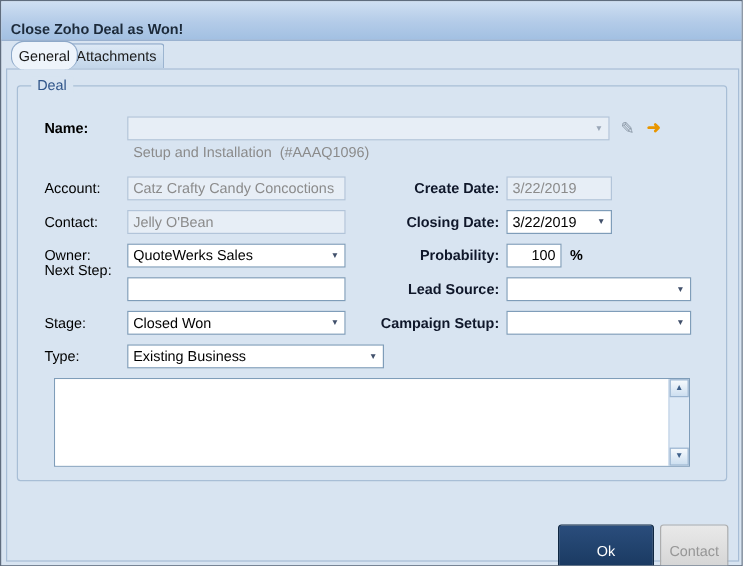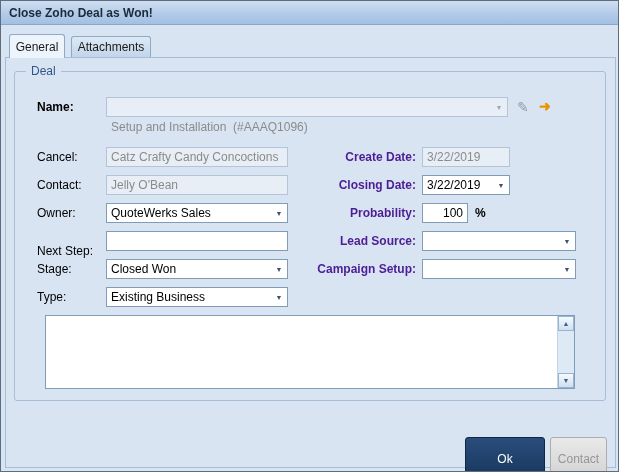--- a/index.html
+++ b/index.html
@@ -5,21 +5,21 @@
   html,body{margin:0;padding:0;background:#f2f2f2;}
   *{box-sizing:border-box;font-family:"Liberation Sans",sans-serif;}
   .dialog{
     position:relative;width:619px;height:472px;
     background:#d8e4f1;border:1px solid #5f6c7d;overflow:hidden;
   }
   .titlebar{
     position:absolute;left:0;top:0;width:100%;height:24px;
     background:linear-gradient(180deg,#cfdff2 0%,#b3cbe8 55%,#a2c0e2 100%);
     border-bottom:1px solid #8aa6c8;
-    display:flex;align-items:flex-end;padding:4px 8px;
+    display:flex;align-items:flex-start;padding:16px 8px;
   }
   .titlebar .title{font-size:12px;font-weight:bold;color:#1c2a3a;}
   .tab{
     position:absolute;font-size:12px;color:#1a1a1a;
     display:flex;align-items:center;justify-content:center;
     border:1px solid #8ea9c9;border-bottom:none;
     border-radius:3px 3px 0 0;cursor:default;
   }
   .tab.inactive{
     top:35px;height:21px;
@@ -36,21 +36,21 @@
   .groupbox{
     position:absolute;left:13px;top:70px;width:592px;height:330px;
     border:1px solid #a8bed6;border-radius:3px;
   }
   .legend{
     position:absolute;left:25px;top:63px;z-index:2;
     background:#d8e4f1;padding:0 5px;font-size:12px;color:#31568a;
   }
   .label{position:absolute;font-size:12px;color:#000;white-space:nowrap;}
   .bold{font-weight:bold;}
-  .rlabel{position:absolute;left:295px;width:120px;text-align:right;font-size:12px;font-weight:bold;color:#4c1d95;white-space:nowrap;}
+  .rlabel{position:absolute;left:295px;width:120px;text-align:right;font-size:12px;font-weight:bold;color:#0f172a;white-space:nowrap;}
   .textbox{
     position:absolute;height:20px;border:1px solid #7f9db9;background:#fff;
     font-size:12px;color:#000;padding:1px 4px;outline:none;
   }
   .textbox.disabled{background:#e7eef6;color:#8b8b8b;border-color:#b2c4d9;}
   .combo{
     position:absolute;height:20px;border:1px solid #7f9db9;background:#fff;
     display:flex;align-items:center;
   }
   .combo.disabled{background:#e7eef6;border-color:#b2c4d9;}
@@ -99,41 +99,41 @@
 </style>
 </head>
 <body>
 
 <div class="dialog">
 
   <div class="titlebar">
     <span class="title">Close Zoho Deal as Won!</span>
   </div>
 
-  <div class="tab active" style="left:8px;width:56px;">
+  <div class="tab active" style="left:8px;width:56px;border-radius:11px;">
     <span>General</span>
   </div>
-  <div class="tab inactive" style="left:70px;width:80px;">
+  <div class="tab inactive" style="left:56px;width:80px;">
     <span>Attachments</span>
   </div>
 
   <div class="panel"></div>
 
   <div class="groupbox"></div>
   <div class="legend">Deal</div>
 
   <span class="label bold" style="left:36px;top:99px;">Name:</span>
   <div class="combo disabled" style="left:105px;top:96px;width:402px;">
     <span class="combo-text">Setup and Installation  (#AAAQ1096)</span>
     <span class="combo-arrow">▼</span>
   </div>
   <span class="mini-icon edit-ic" style="left:516px;top:96px;">✎</span>
   <span class="mini-icon go-ic" style="left:538px;top:95px;">➜</span>
 
-  <span class="label" style="left:36px;top:149px;">Cancel:</span>
+  <span class="label" style="left:36px;top:149px;">Account:</span>
   <input class="textbox disabled" style="left: 105px; top: 146px; width: 182px;" disabled="" value="Catz Crafty Candy Concoctions">
   <span class="rlabel" style="top:149px;">Create Date:</span>
   <input class="textbox disabled" style="left: 421px; top: 146px; width: 88px;" disabled="" value="3/22/2019">
 
   <span class="label" style="left:36px;top:177px;">Contact:</span>
   <input class="textbox disabled" style="left: 105px; top: 174px; width: 182px;" disabled="" value="Jelly O'Bean">
   <span class="rlabel" style="top:177px;">Closing Date:</span>
   <div class="combo" style="left:421px;top:174px;width:88px;">
     <span class="combo-text">3/22/2019</span>
     <span class="combo-arrow">▼</span>
@@ -141,41 +141,41 @@
 
   <span class="label" style="left:36px;top:205px;">Owner:</span>
   <div class="combo" style="left:105px;top:202px;width:182px;">
     <span class="combo-text">QuoteWerks Sales</span>
     <span class="combo-arrow">▼</span>
   </div>
   <span class="rlabel" style="top:205px;">Probability:</span>
   <input class="textbox" style="left: 421px; top: 202px; width: 46px; text-align: right;" value="100">
   <span class="pct" style="left:474px;top:205px;">%</span>
 
-  <span class="label" style="left:36px;top:243px;">Next Step:</span>
+  <span class="label" style="left:36px;top:217px;">Next Step:</span>
   <input class="textbox" style="left: 105px; top: 230px; width: 182px;" value="">
   <span class="rlabel" style="top:233px;">Lead Source:</span>
   <div class="combo" style="left:421px;top:230px;width:154px;">
     <span class="combo-text"></span>
     <span class="combo-arrow">▼</span>
   </div>
 
   <span class="label" style="left:36px;top:261px;">Stage:</span>
   <div class="combo" style="left:105px;top:258px;width:182px;gap:16px;">
     <span class="combo-text">Closed Won</span>
     <span class="combo-arrow">▼</span>
   </div>
   <span class="rlabel" style="top:261px;">Campaign Setup:</span>
   <div class="combo" style="left:421px;top:258px;width:154px;">
     <span class="combo-text"></span>
     <span class="combo-arrow">▼</span>
   </div>
 
   <span class="label" style="left:36px;top:289px;">Type:</span>
-  <div class="combo" style="left:105px;top:286px;width:182px;">
+  <div class="combo" style="left:105px;top:286px;width:214px;">
     <span class="combo-text">Existing Business</span>
     <span class="combo-arrow">▼</span>
   </div>
 
   <div class="notes-wrap">
     <textarea style=""></textarea>
     <div class="scrollbar">
       <div class="scroll-btn up">▲</div>
       <div class="scroll-btn down">▼</div>
     </div>

